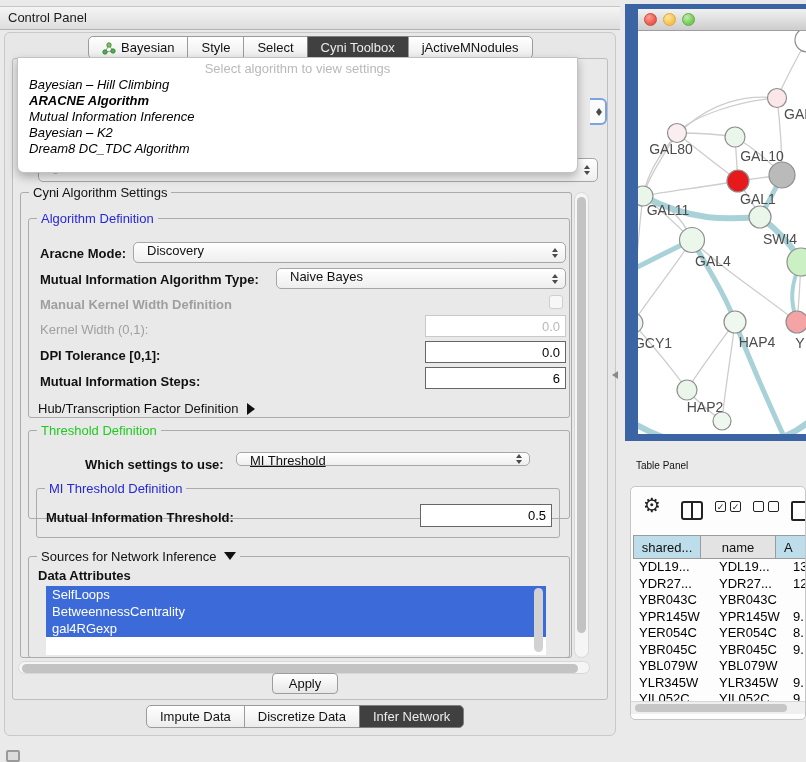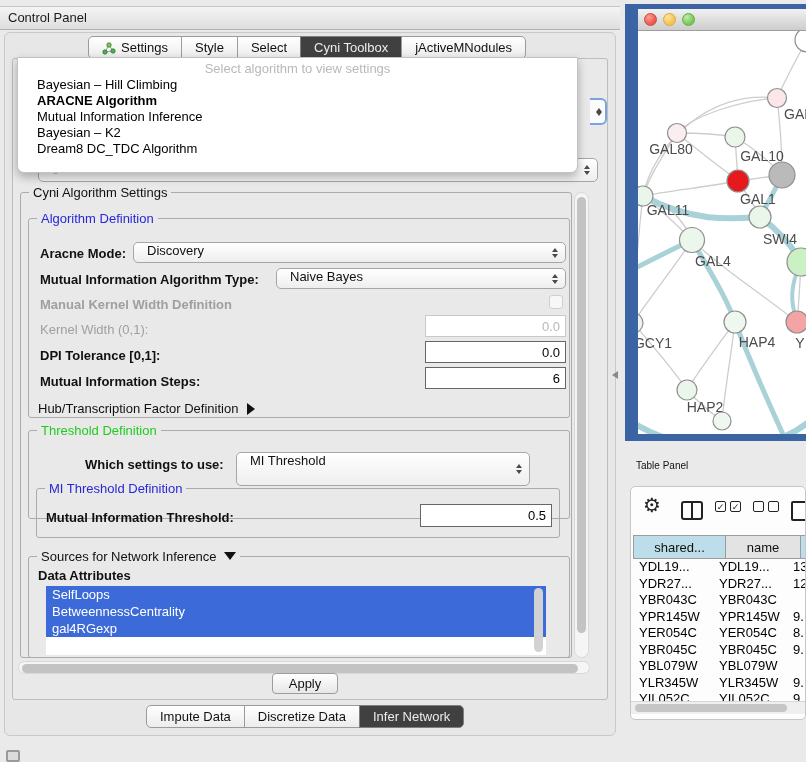--- a/index.html
+++ b/index.html
@@ -74,21 +74,21 @@
     border-top:8px solid #111; vertical-align:1px; }
 
   .checkbox { position:absolute; width:14px; height:14px; border:1px solid #cfcfcf;
     border-radius:3px; background:#f7f7f7; }
 
   
   #popup { left:17px; top:57px; width:561px; height:116px; background:#fff;
     border:1px solid #c2c2c2; border-radius:0 0 7px 7px;
     box-shadow:0 4px 10px rgba(0,0,0,.28); z-index:50; }
   #popup .ph { height:19px; line-height:21px; text-align:center; color:#b9b9b9; font-size:13px; }
-  #popup .it { height:16px; line-height:16px; font-size:13px; padding-left:19px; color:#000; }
+  #popup .it { height:16px; line-height:16px; font-size:13px; padding-left:11px; color:#000;font-style:italic; }
   #popup .it.bold { font-weight:bold; }
 
   
   #combo-frag { left:590px; top:98px; width:17px; height:27px; background:#fbfbfb;
     border:2px solid #7aa3e0; border-left:none; border-radius:0 6px 6px 0; z-index:5; }
 
   
   #attr-list { left:46px; top:586px; width:500px; height:69px; background:#fff; overflow:hidden; }
   .attr { height:17px; line-height:17px; background:var(--selection); color:#fff;
     font-size:13px; padding-left:6px; }
@@ -136,21 +136,21 @@
   #ic-checked { left:84px; } #ic-unchecked { left:122px; }
   .cb { width:11px; height:11px; border:1.5px solid #222; border-radius:2px;
     font-size:9px; line-height:10px; text-align:center; color:#222;
     font-family:"DejaVu Sans",sans-serif; }
   #ic-partial { left:160px; width:20px; height:20px; border:2px solid #222; border-radius:2px; background:#fff; }
 
   #thead { position:absolute; left:3px; top:48px; display:flex; height:24px; font-size:13px; }
   #thead > div { background:#e3e3e3; border:1px solid #9c9c9c; margin-left:-1px;
     display:flex; align-items:center; justify-content:center; color:#111; overflow:hidden; }
   #thead > div.highlight { background:var(--header_hl); }
-  #thead > div:nth-of-type(1){ width:93px; }
+  #thead > div:nth-of-type(1){ width:68px; }
   #thead > div:nth-of-type(2){ width:76px; }
   #thead > div:nth-of-type(3){ width:42px; justify-content:flex-start; padding-left:8px; }
 
   #rows { position:absolute; left:3px; top:72px; width:200px; height:142px; overflow:hidden; }
   .trow { display:flex; height:16.5px; font-size:13px; }
   .tc { display:block; overflow:hidden; white-space:nowrap; color:#000; }
   .tc.c1 { width:80px; padding-left:5px; }
   .tc.c2 { width:76px; padding-left:5px; }
   .tc.c3 { width:42px; padding-left:3px; }
 
@@ -171,21 +171,21 @@
 
 <div class="abs seg-tabs" id="top-tabs">
 
     <div class="seg has-icon">
       <svg class="tab-ic" viewBox="0 0 14 14">
         <path d="M3,11 L7,4 L11,10 Z" fill="none" stroke="#9a9a9a" stroke-width="1"></path>
         <circle cx="3" cy="11" r="2.2" fill="#4caf50" stroke="#2e7d32" stroke-width="0.8"></circle>
         <circle cx="7" cy="4" r="2.2" fill="#8bc34a" stroke="#2e7d32" stroke-width="0.8"></circle>
         <circle cx="11" cy="10" r="2.2" fill="#4caf50" stroke="#2e7d32" stroke-width="0.8"></circle>
       </svg>
-      <span>Settings</span>
+      <span>Bayesian</span>
     </div>
 
     <div class="seg">
 
       <span>Style</span>
     </div>
 
     <div class="seg">
 
       <span>Select</span>
@@ -281,21 +281,21 @@
 
 <span class="lbl plain" style="left:38px; top:401px;">
   <span>Hub/Transcription Factor Definition</span><span class="tri-right"></span>
 </span>
 
 <div class="gbox" style="left:28px; top:430px; width:542px; height:89px;">
   <span class="gtitle green">Threshold Definition</span>
 </div>
 
 <span class="lbl" style="left:85px; top:457px;">Which settings to use:</span>
-<div class="combo" style="left:236px; top:452px; width:294px; height:34px;">
+<div class="combo" style="left:236px; top:452px; width:294px; height:14px;text-decoration:underline;">
   <span>MI Threshold</span>
   <span class="spin">
       <i class="up"></i>
       <i class="dn"></i>
     </span>
 </div>
 
 <div class="gbox" style="left:36px; top:488px; width:524px; height:50px;">
   <span class="gtitle blue">MI Threshold Definition</span>
 </div>

